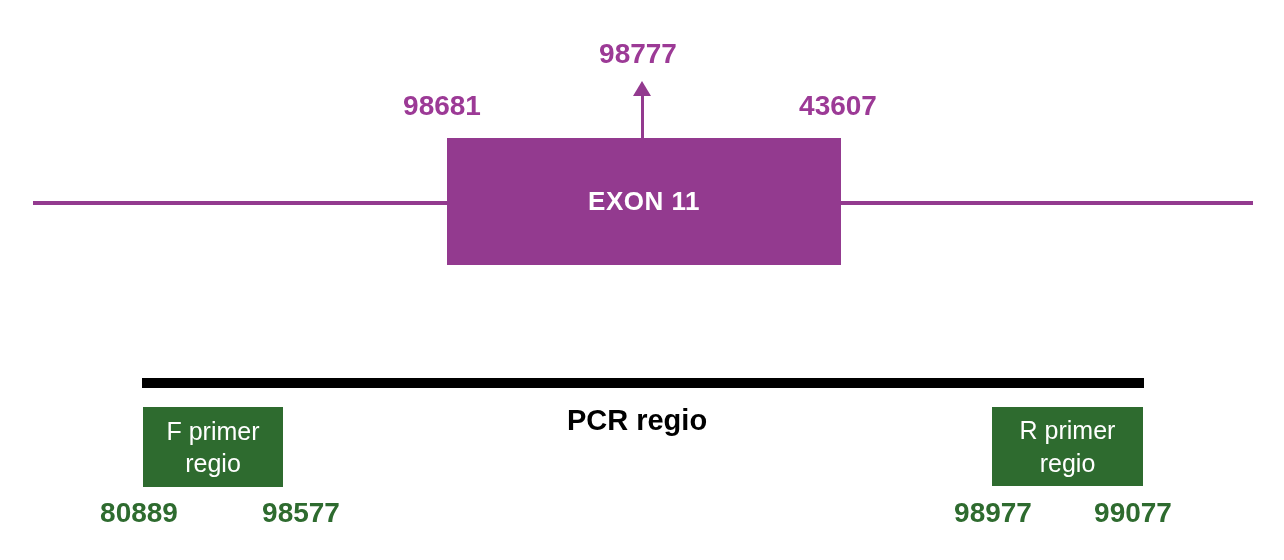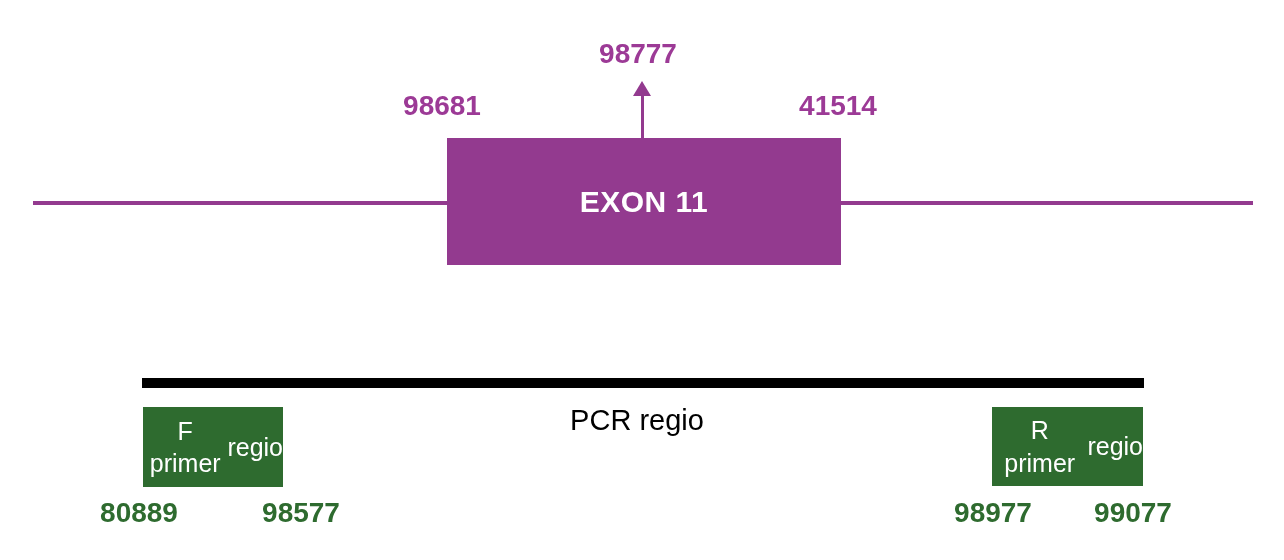--- a/index.html
+++ b/index.html
@@ -57,42 +57,42 @@
   }
   .exon-box{
     left:447px;top:138px;
     width:394px;height:127px;
     background:var(--purple);
     display:flex;align-items:center;justify-content:center;
   }
   .exon-label{
     color:var(--label-white);
     font-weight:bold;
-    font-size:30px;
+    font-size:26px;
     letter-spacing:0.5px;
   }
 
   
   .pcr-bar{
     left:142px;top:378px;
     width:1002px;height:10px;
     background:var(--bar-black);
   }
   .pcr-label{
     left:637px;top:406px;
     color:#000000;
-    font-weight:normal;
+    font-weight:bold;
     font-size:29px;
     line-height:1;
     white-space:nowrap;
   }
   .primer-box{
     background:var(--green);
     color:var(--label-white);
-    display:flex;flex-direction:row;
+    display:flex;flex-direction:column;
     align-items:center;justify-content:center;
     font-size:25px;
     line-height:1.3;
     text-align:center;
   }
   .f-primer-box{left:143px;top:407px;width:140px;height:80px;}
   .r-primer-box{left:992px;top:407px;width:151px;height:79px;}
 
   .coord-green{
     color:var(--green-text);
@@ -109,21 +109,21 @@
 </style>
 </head>
 <body>
 
 <div class="canvas">
 
   <div class="abs centered-x coord-purple variant-label">98777</div>
 
   <div class="abs coord-purple centered-x exon-start-label">98681</div>
 
-  <div class="abs coord-purple centered-x exon-end-label">41514</div>
+  <div class="abs coord-purple centered-x exon-end-label">43607</div>
 
   <div class="abs arrow-head"></div>
   <div class="abs arrow-shaft"></div>
 
   <div class="abs gene-line"></div>
 
   <div class="abs exon-box">
     <span class="exon-label">EXON 11</span>
   </div>
 

